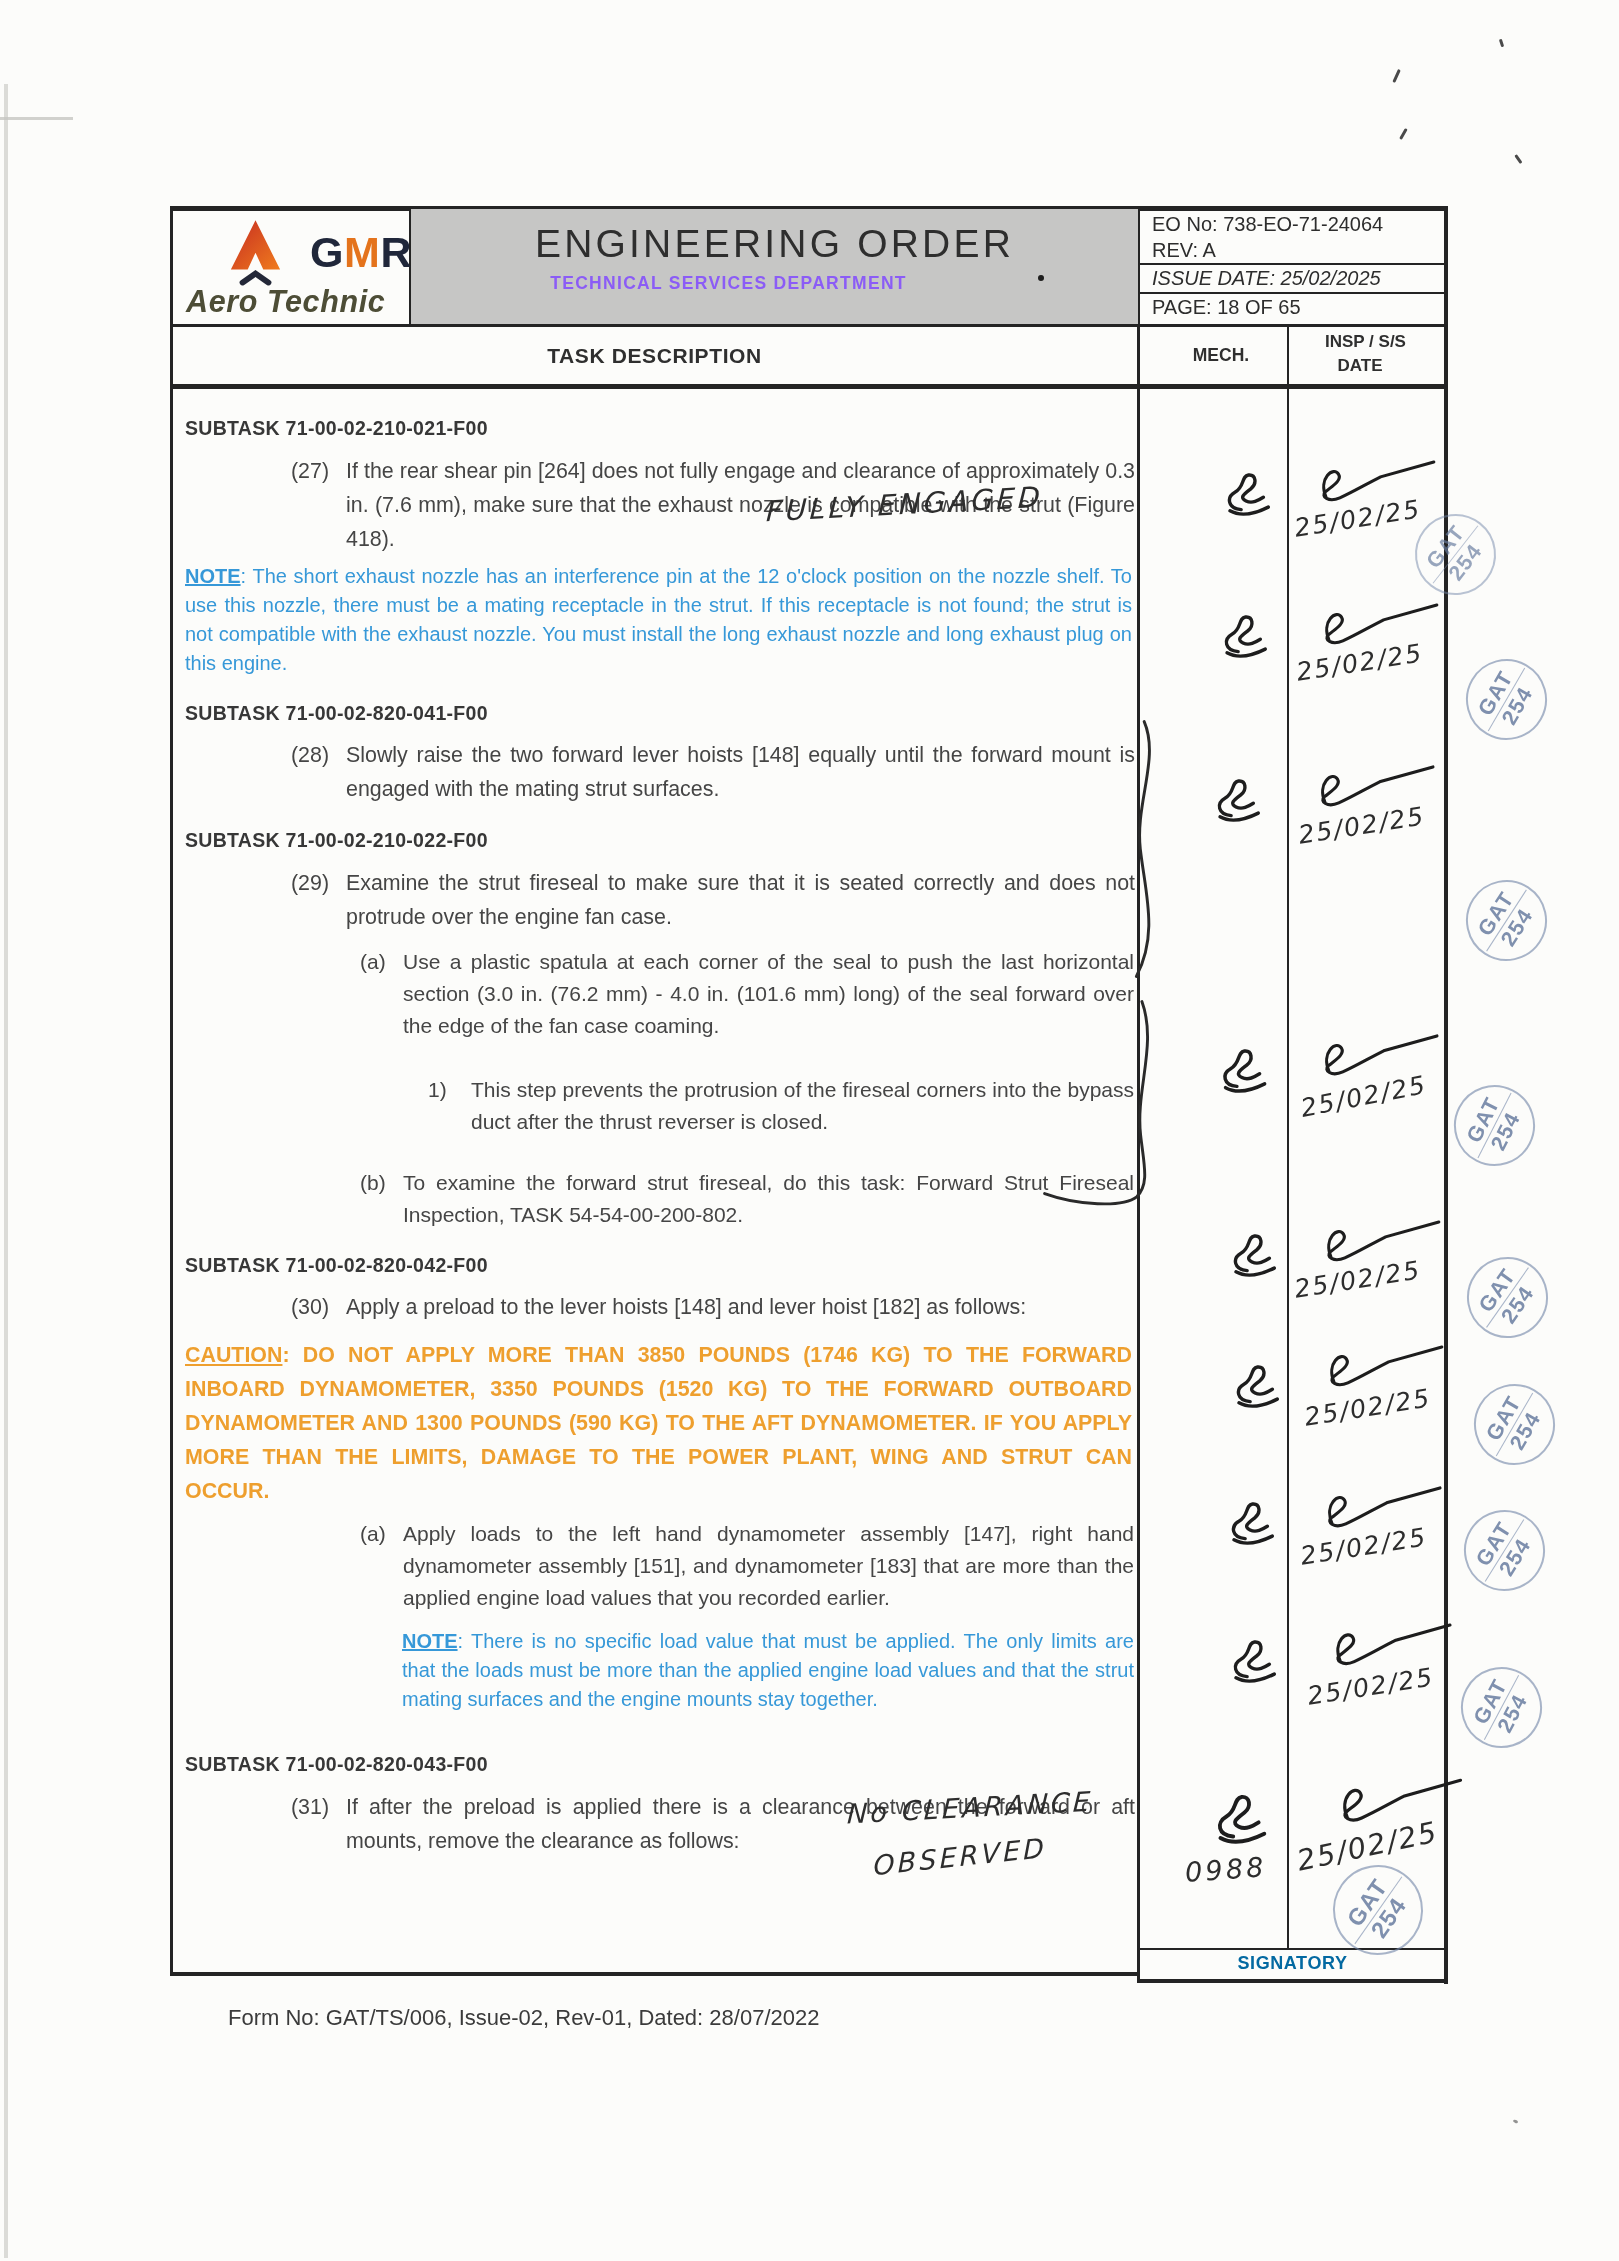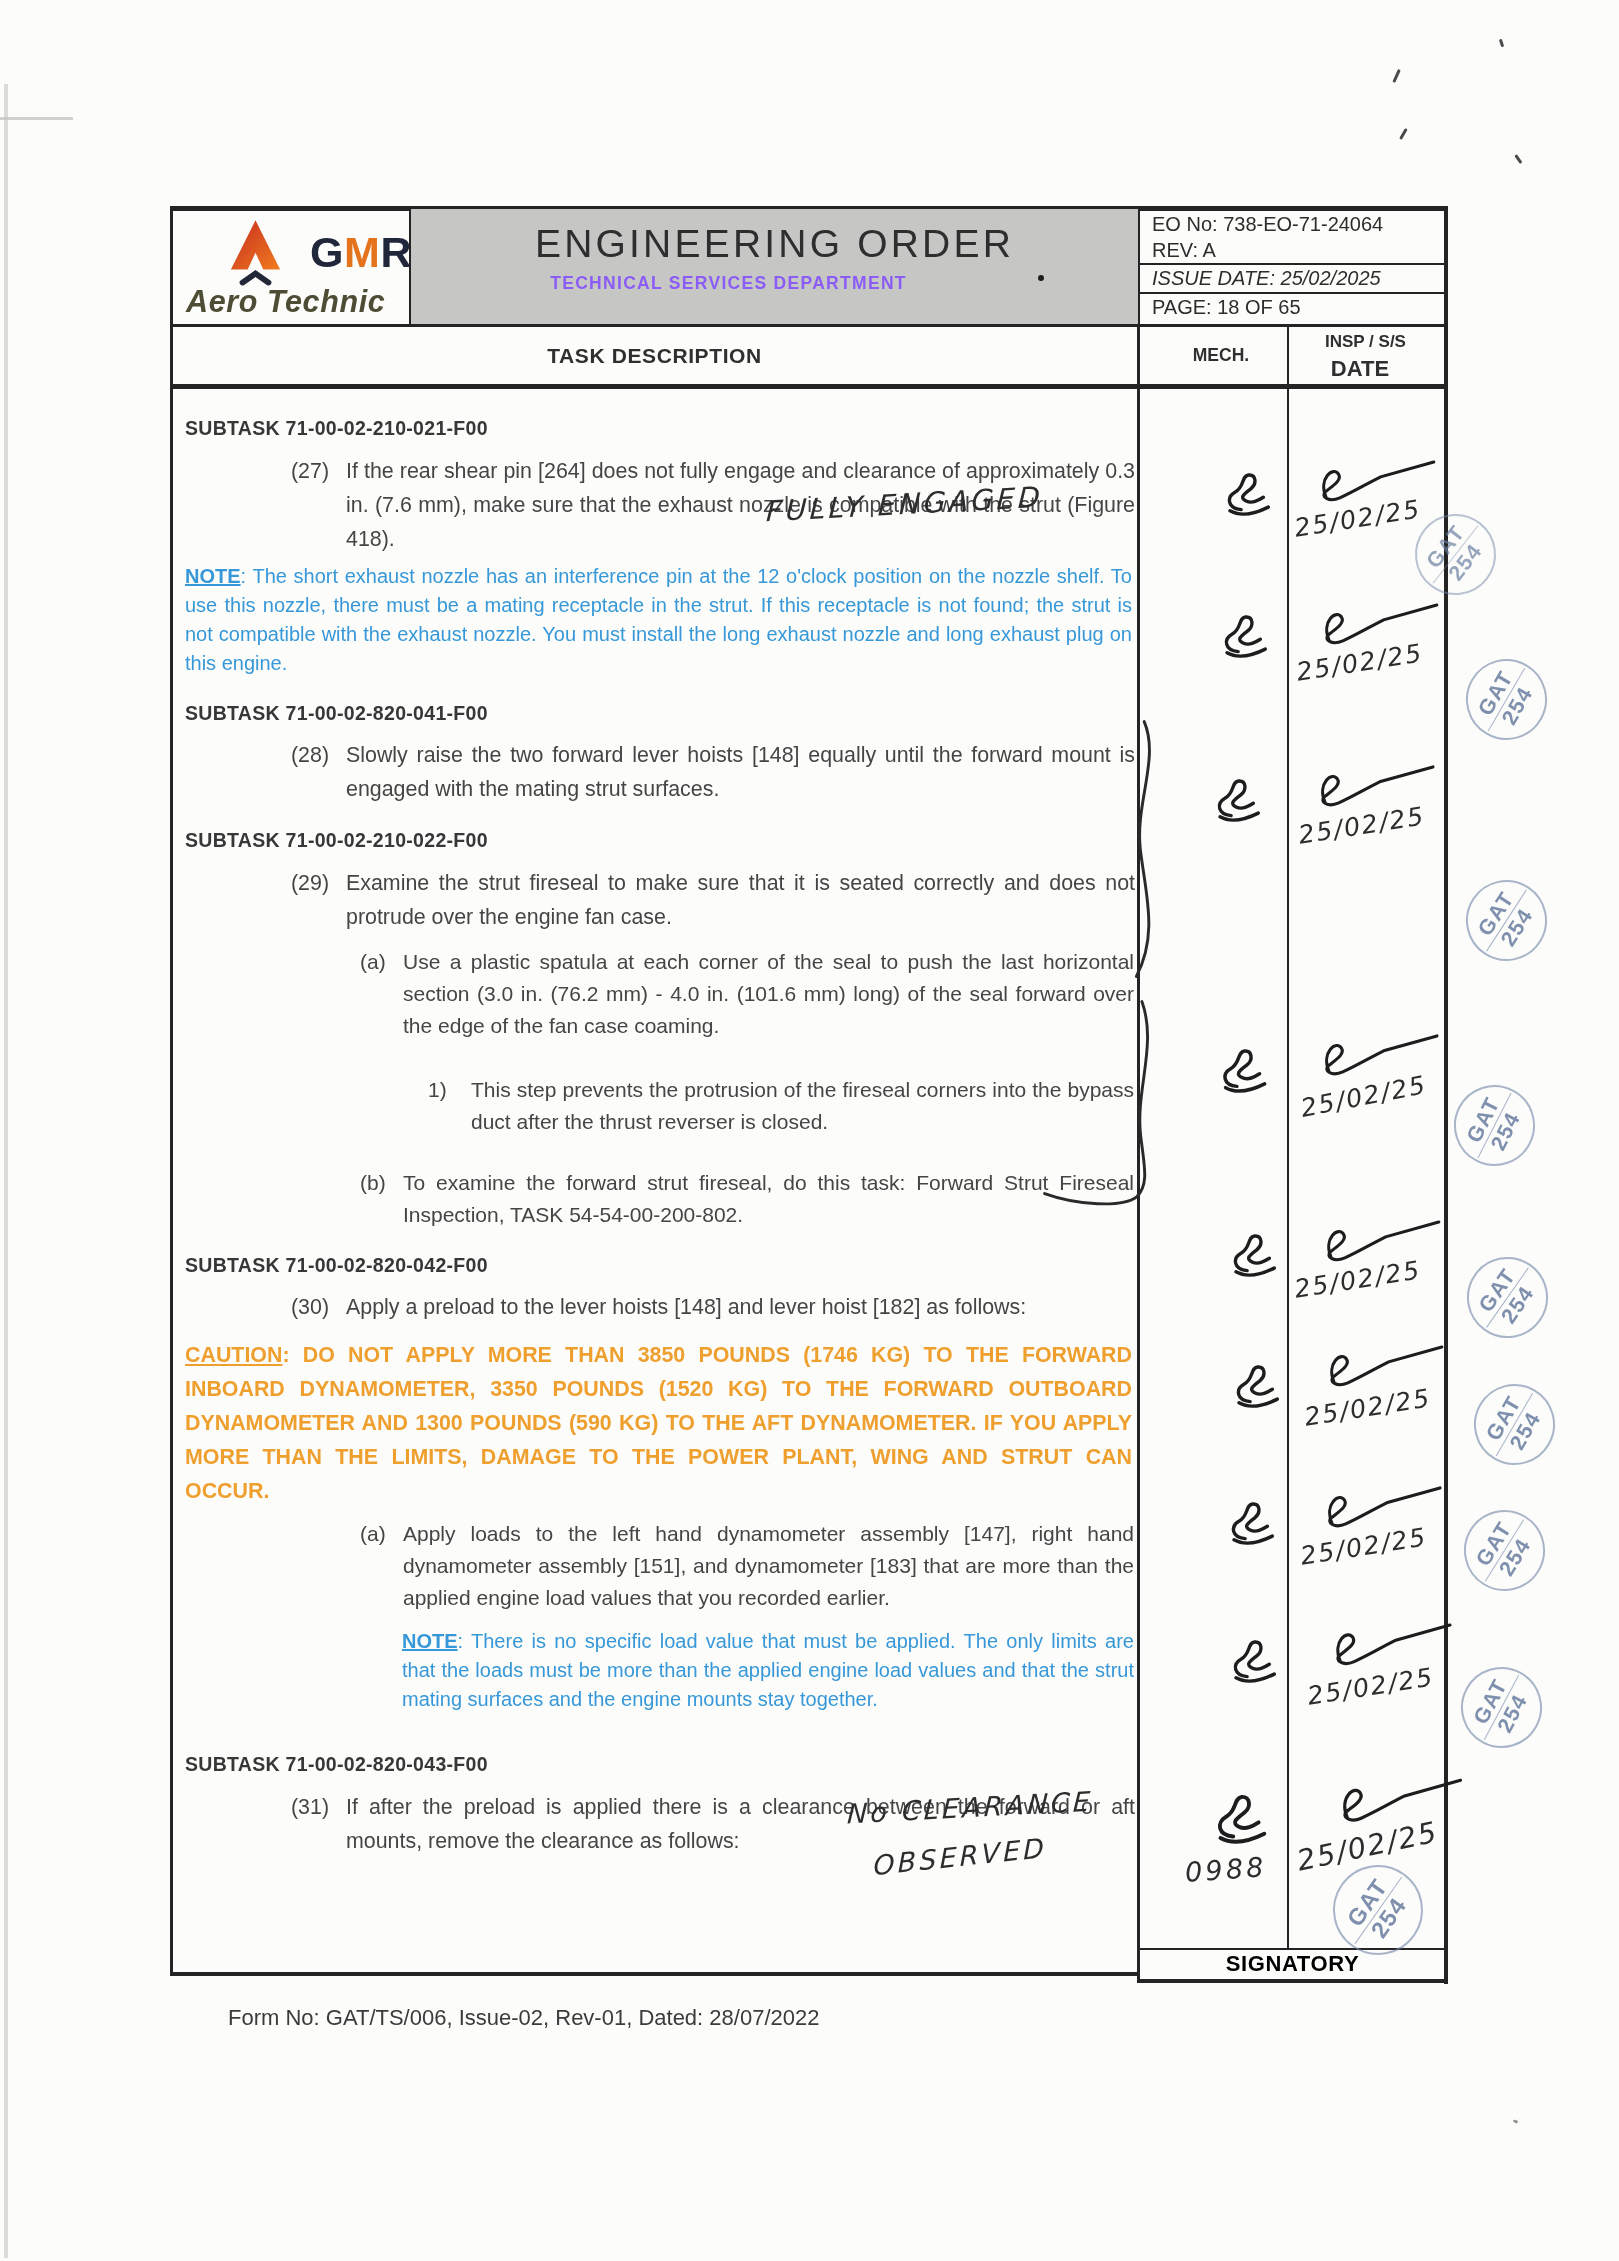--- a/index.html
+++ b/index.html
@@ -55,22 +55,22 @@
   
   .stamp{position:absolute;width:77px;height:77px;border:2.6px solid rgba(116,135,170,.62);border-radius:50%;
          display:flex;flex-direction:column;align-items:center;justify-content:center;
          color:rgba(104,124,160,.85);background:rgba(255,255,255,0);}
   .stamp .stamp-line{width:96%;height:0;border-top:1.9px solid rgba(116,135,170,.62);margin:1.3px 0;}
   .stamp span{font-size:21.4px;font-weight:bold;letter-spacing:1.3px;line-height:22px;}
   .stamp.big{width:86px;height:86px;}
   .stamp.big span{font-size:23.4px;}
 
   .signatory{position:absolute;left:1137px;top:1948px;width:311px;height:31px;display:flex;
-             align-items:center;justify-content:center;font-size:22px;font-weight:600;
-             letter-spacing:0.6px;color:#000000;}
+             align-items:center;justify-content:center;font-size:18px;font-weight:600;
+             letter-spacing:0.6px;color:#0369a1;}
   .footer{position:absolute;left:228px;top:2005px;font-size:22px;color:#3b3b3b;}
   .title-speck{position:absolute;left:1038px;top:275px;width:5.8px;height:5.8px;background:#1e1e1e;border-radius:50%;}
   .brace-svg{position:absolute;}
 </style>
 </head>
 <body>
 
 <div class="page">
 
   <svg width="0" height="0" style="position:absolute">
@@ -131,21 +131,21 @@
   <div class="title-speck"></div>
 
   <div class="info-text" style="top:213px;">EO No: 738-EO-71-24064</div>
   <div class="info-text" style="top:239px;">REV: A</div>
   <div class="info-text" style="top:267px;font-style:italic;">ISSUE DATE: 25/02/2025</div>
   <div class="info-text" style="top:296px;">PAGE: 18 OF 65</div>
 
   <div class="col-head" style="left:170px;top:344px;width:969px;font-size:21px;letter-spacing:0.6px;">TASK DESCRIPTION</div>
   <div class="col-head" style="left:1146px;top:345px;width:150px;font-size:17.5px;">MECH.</div>
   <div class="col-head" style="left:1287px;top:332px;width:157px;font-size:17px;">INSP / S/S</div>
-  <div class="col-head" style="left:1287px;top:356px;width:146px;font-size:22px;">DATE</div>
+  <div class="col-head" style="left:1287px;top:356px;width:146px;font-size:17px;">DATE</div>
 
   <div class="subtask" style="top:417px;">SUBTASK 71-00-02-210-021-F00</div>
 
   <div class="para" style="left:291px;top:454px;width:844px;">
     <span class="para-num">(27)</span>
     <span class="para-body">If the rear shear pin [264] does not fully engage and clearance of approximately 0.3 in. (7.6 mm), make sure that the exhaust nozzle is compatible with the strut (Figure 418).</span>
   </div>
   <div class="hw hw-caps" style="left:766px;top:488px;">FULLY ENGAGED</div>
 
   <div class="note" style="left:185px;top:562px;width:947px;">

